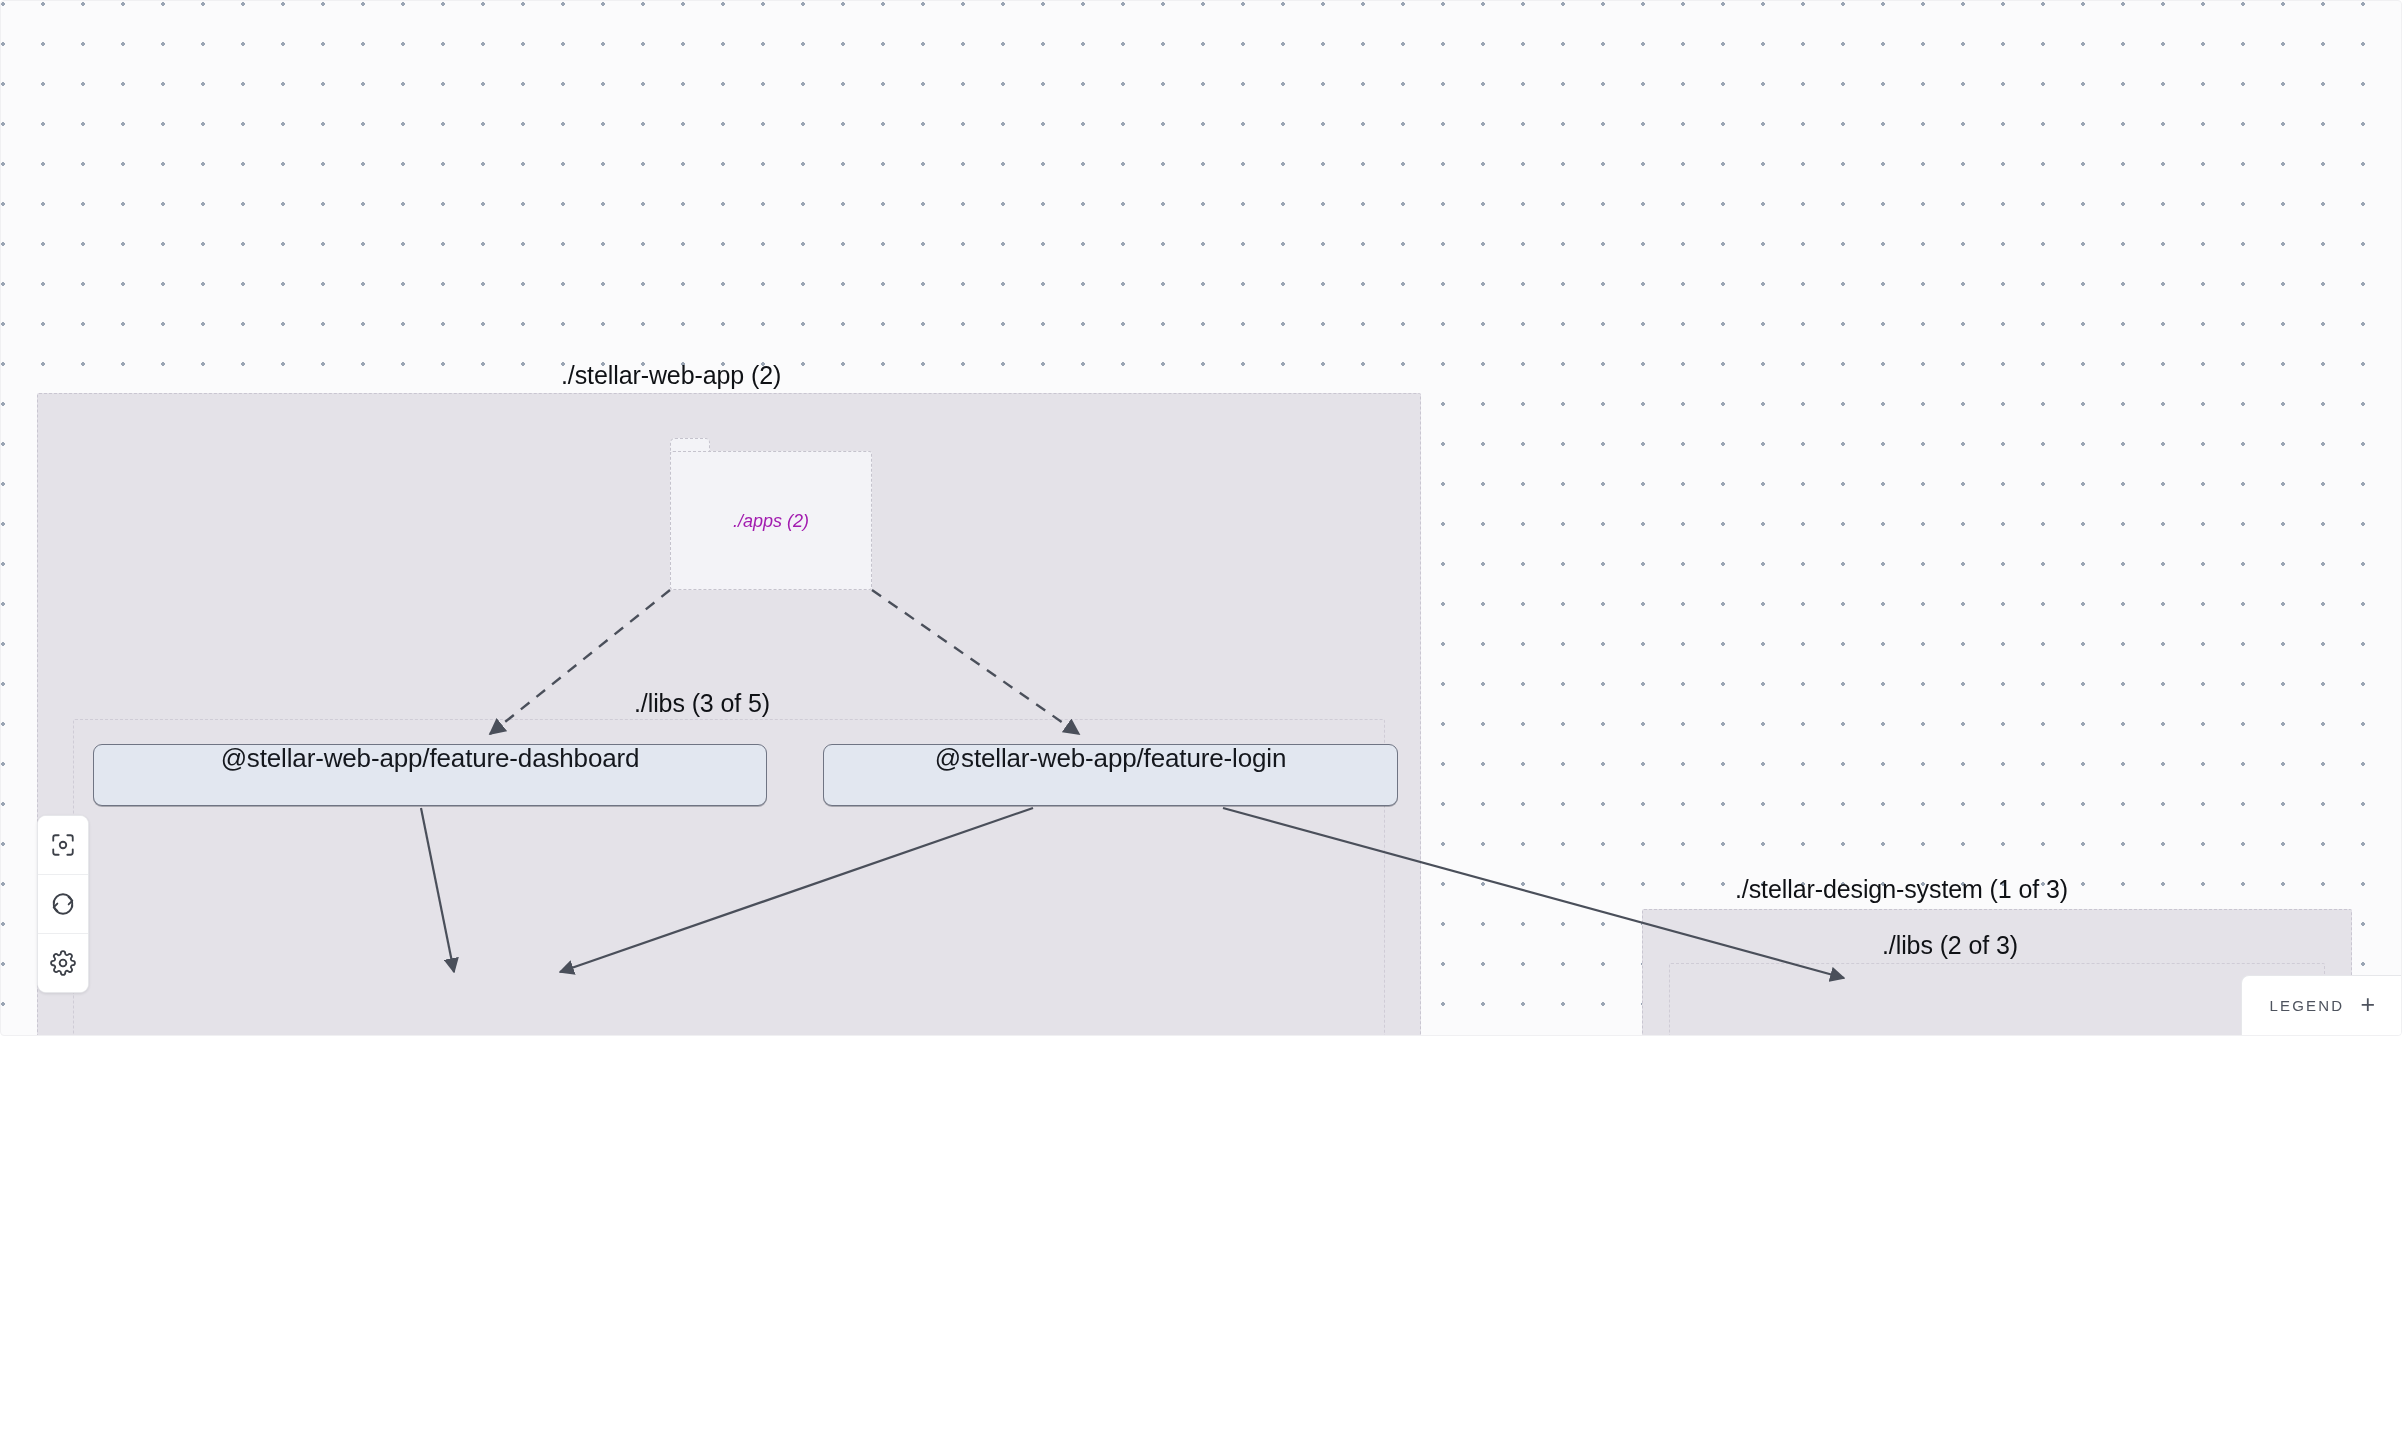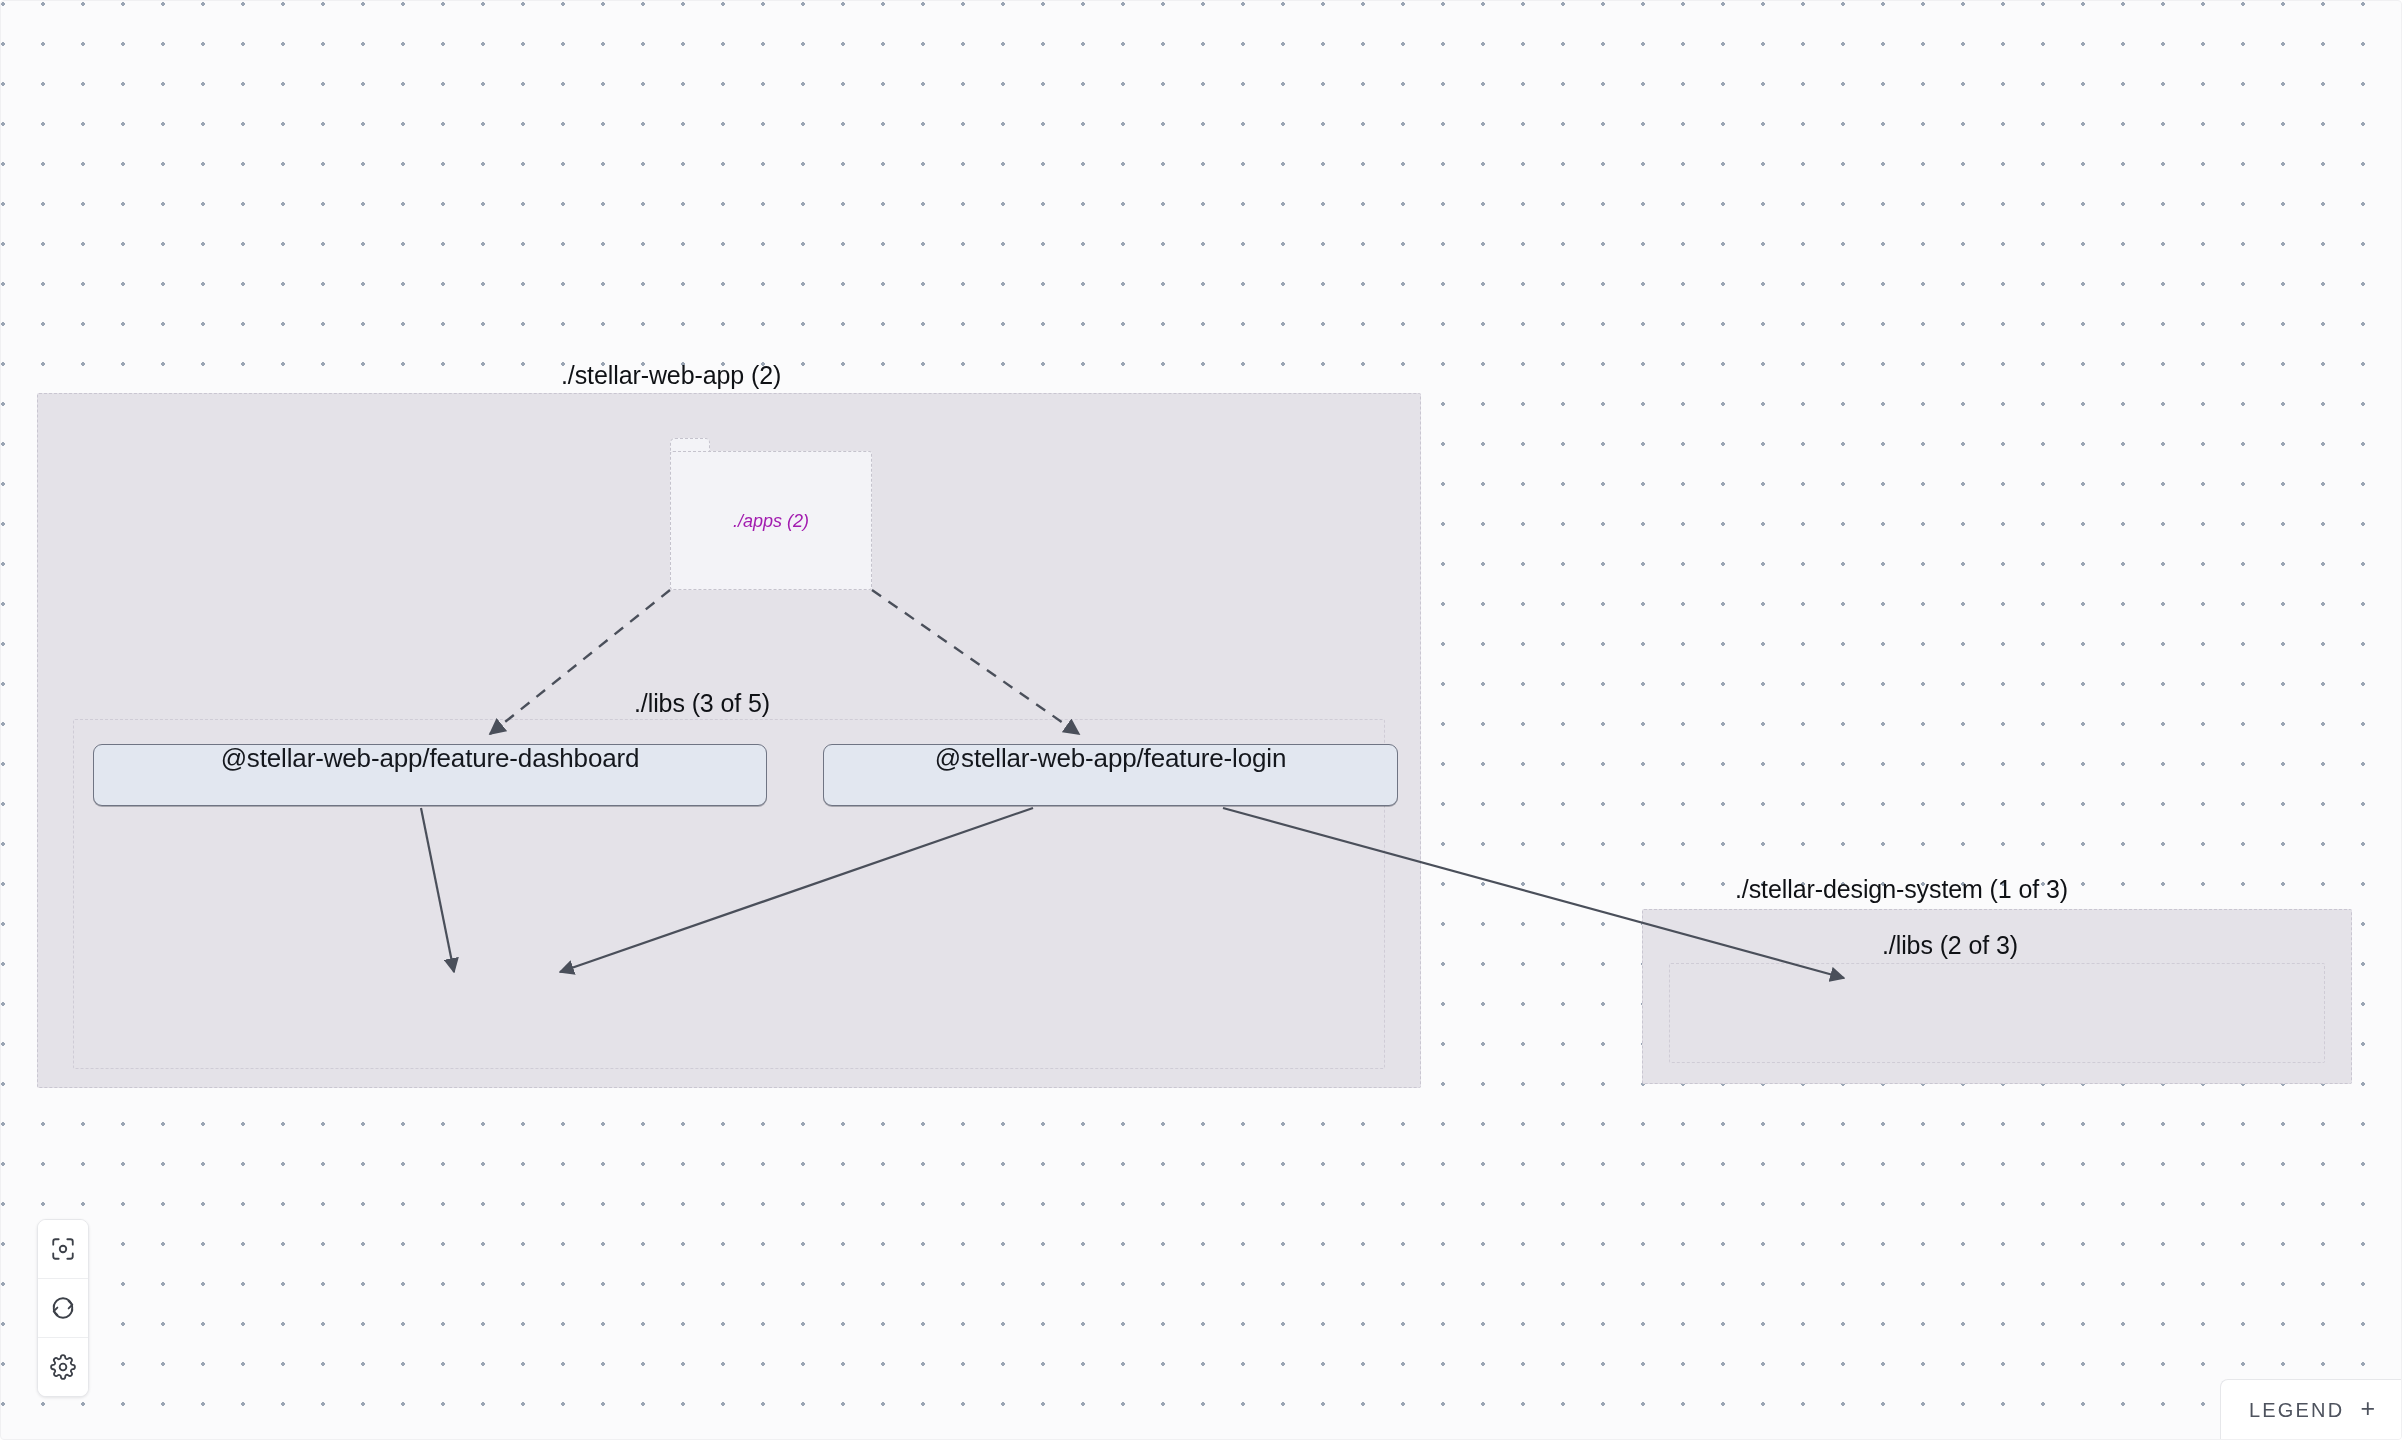--- a/index.html
+++ b/index.html
@@ -9,21 +9,21 @@
     width: 2402px;
     height: 1440px;
     overflow: hidden;
     background: #ffffff;
     font-family: "Liberation Sans", sans-serif;
   }
 
   #canvas {
     position: relative;
     width: 2402px;
-    height: 1440px;
+    height: 1036px;
     background-color: #fbfbfc;
     background-image: radial-gradient(circle, #9aa5b4 1.6px, transparent 1.7px);
     background-size: 40px 40px;
     background-position: 22px 23px;
     border-radius: 4px;
     border: 1px solid #f0f0f2;
     box-sizing: border-box;
     overflow: hidden;
   }
 
@@ -150,21 +150,21 @@
     border-left: 1px solid #e6e7ea;
     border-top: 1px solid #e6e7ea;
     border-top-left-radius: 8px;
     padding: 18px 26px 18px 28px;
     display: flex;
     align-items: center;
     gap: 16px;
     cursor: pointer;
   }
   #legend .legend-text {
-    font-size: 20px;
+    font-size: 15px;
     letter-spacing: 2.2px;
     color: #4e535e;
     line-height: 1;
   }
   #legend .legend-plus {
     font-size: 25px;
     color: #4e535e;
     line-height: 1;
     margin-top: -2px;
   }

